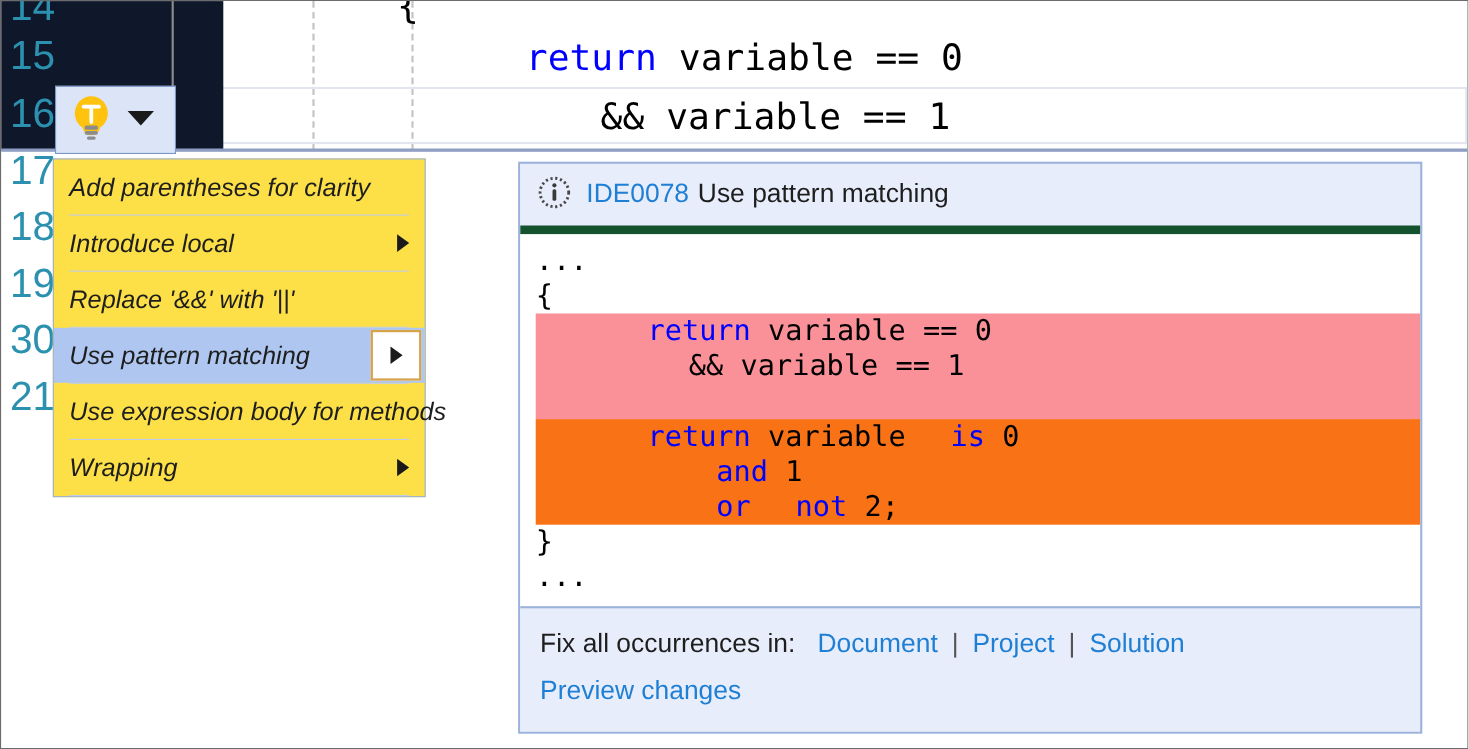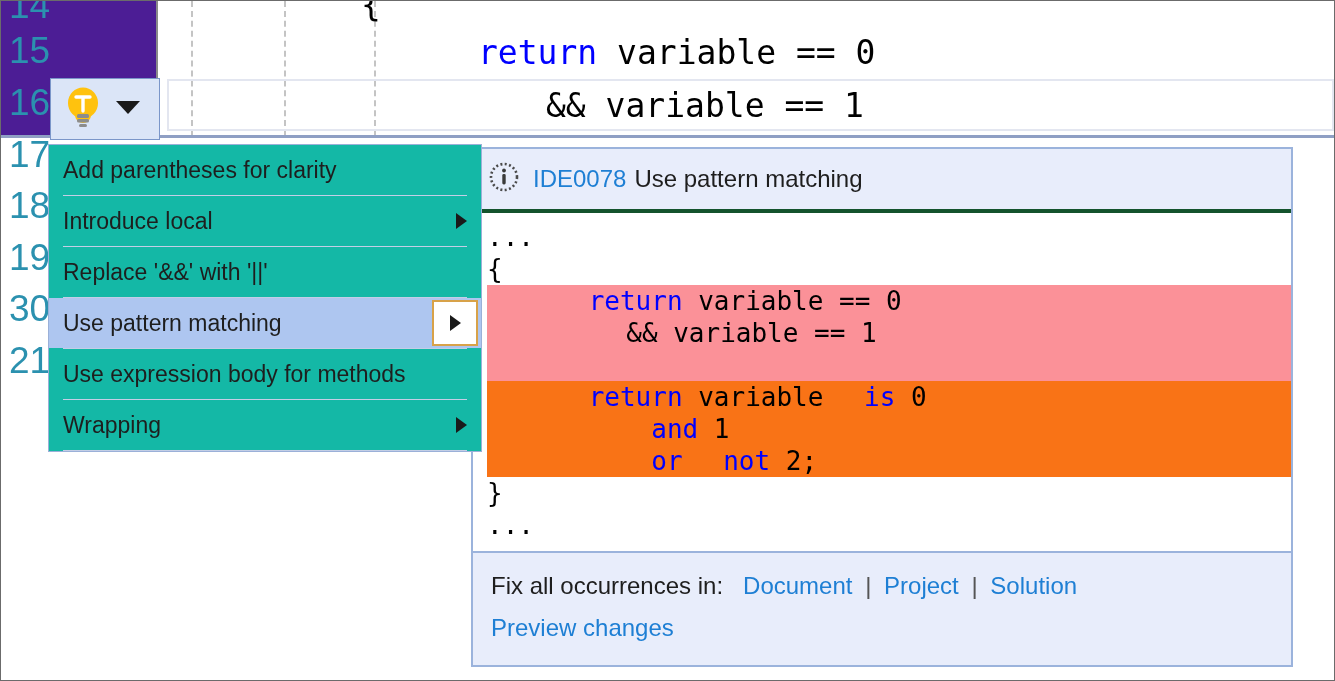--- a/index.html
+++ b/index.html
@@ -27,21 +27,22 @@
     width: 1333px;
     height: 136px;
     background: #ffffff;
     overflow: hidden;
   }
   #gutter {
     position: absolute;
     left: 0; top: 0;
     width: 156px;
     height: 136px;
-    background: #4c1d95;
+    background: #0f172a;
+    padding-left: 46px;
   }
   #gutter-sep {
     position: absolute;
     left: 155px; top: 0;
     width: 2px; height: 136px;
     background: #8a8a8a;
   }
   .gutterno {
     position: absolute;
     left: 8px;
@@ -98,26 +99,27 @@
     align-items: center;
     z-index: 40;
   }
   #bulb-icon { margin-left: 12px; }
   #bulb-caret { margin-left: 12px; }
 
   
   #context-menu {
     position: absolute;
     left: 47px; top: 143px;
-    width: 434px;
-    background: #14b8a6;
+    width: 339px;
+    background: #fde047;
     border: 1px solid #9bb0d8;
     box-sizing: border-box;
     z-index: 50;
     padding: 0;
+    font-style: italic;
   }
   .menu-item {
     position: relative;
     height: 50px;
     display: flex;
     align-items: center;
     box-sizing: border-box;
     padding-left: 14px;
     color: #1e1e1e;
     font-size: 23px;
@@ -159,21 +161,21 @@
     box-sizing: border-box;
     z-index: 45;
   }
   #preview-header {
     height: 64px;
     background: #e8edfb;
     display: flex;
     align-items: center;
     padding-left: 16px;
     box-sizing: border-box;
-    border-bottom: 4px solid #14532d;
+    border-bottom: 8px solid #14532d;
   }
   #preview-header .diag-id {
     color: #1e7fd4;
     font-size: 24px;
     margin-left: 14px;
   }
   #preview-header .diag-title {
     color: #1e1e1e;
     font-size: 24px;
     margin-left: 8px;

